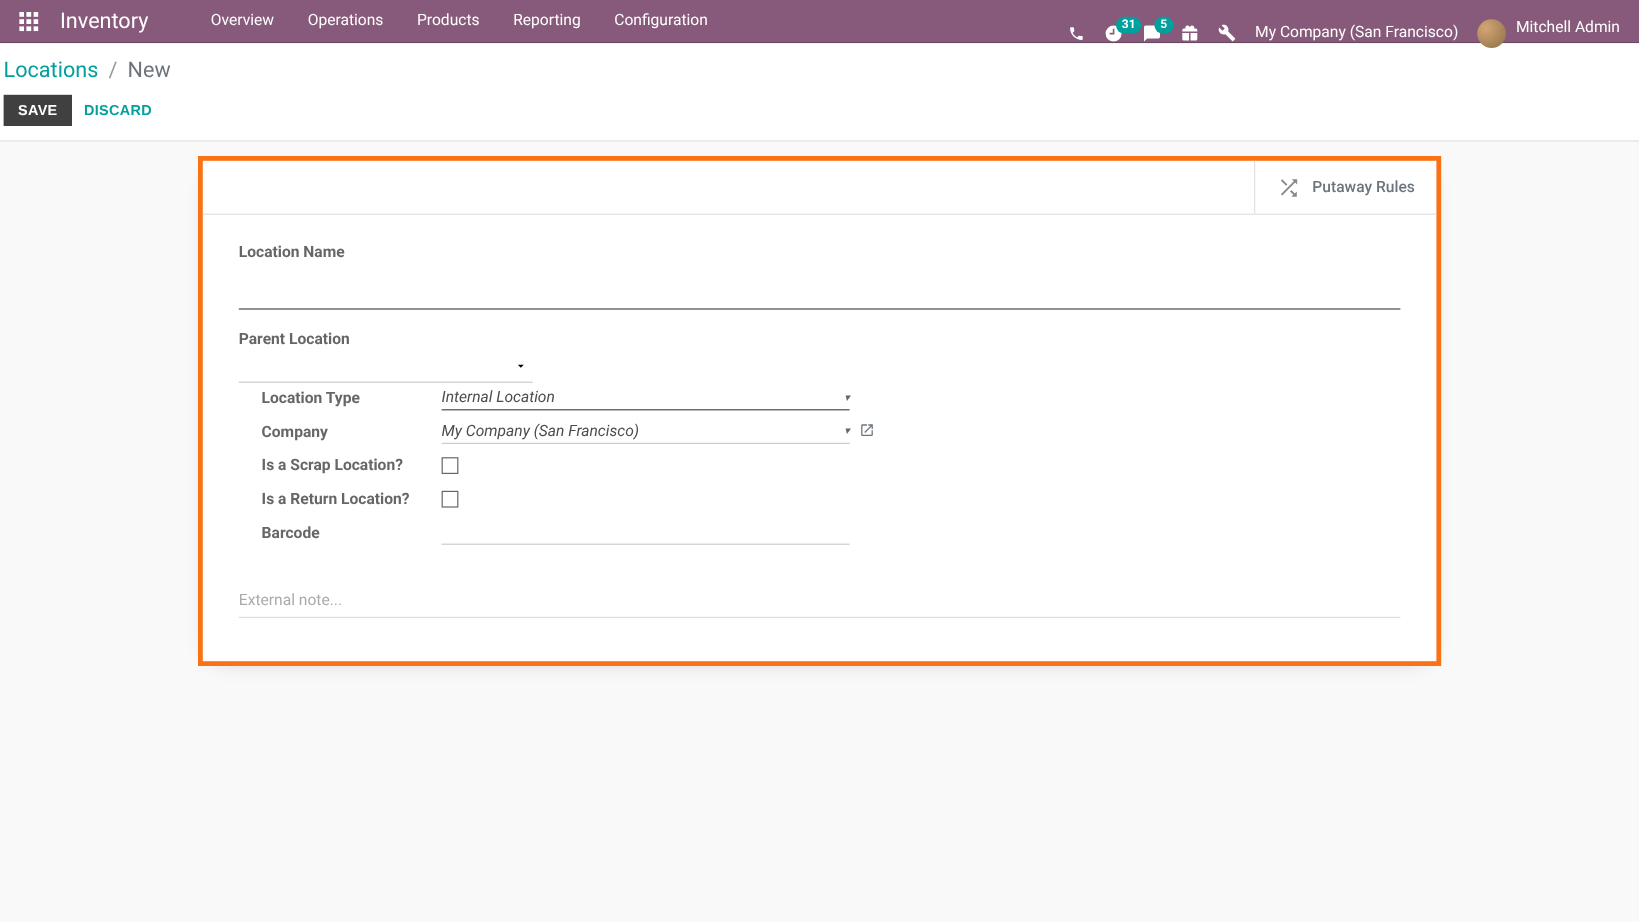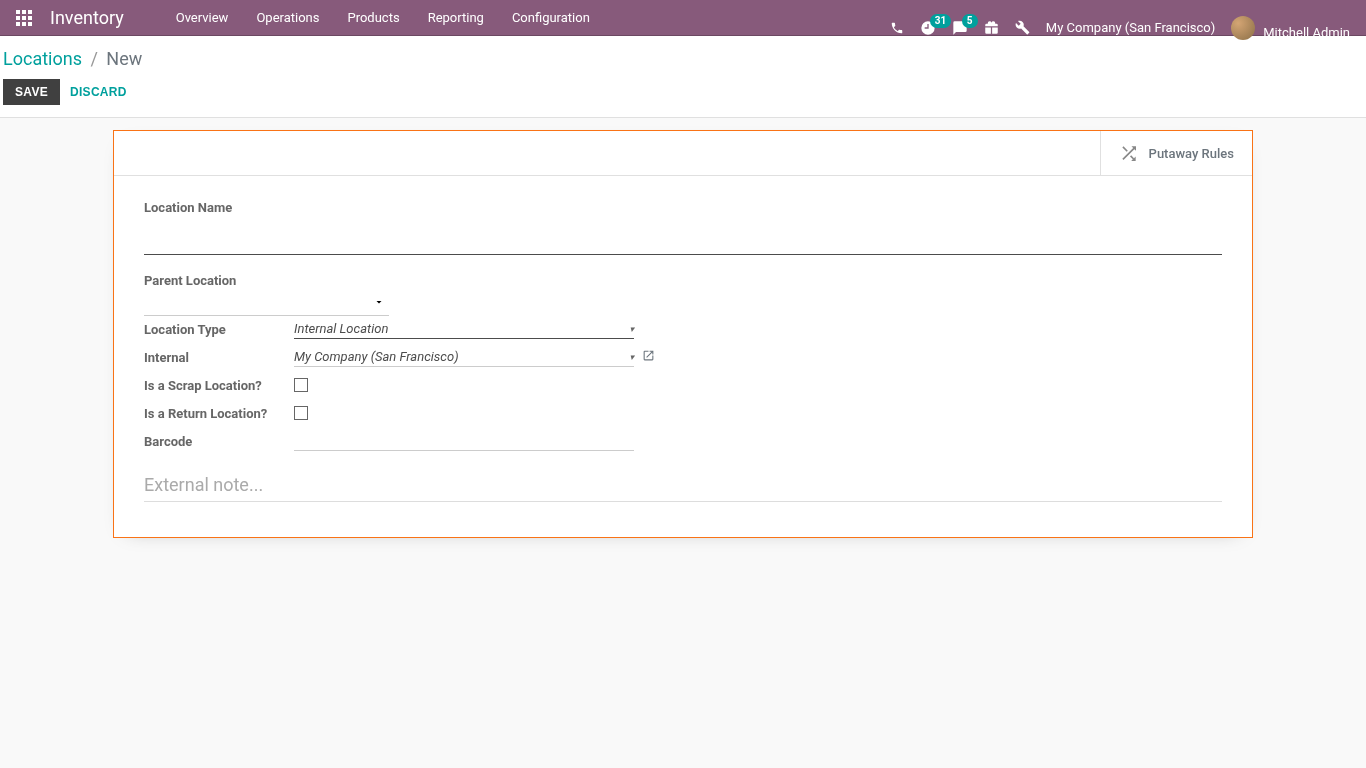--- a/index.html
+++ b/index.html
@@ -9,65 +9,65 @@
     .navbar { background: #875A7B; height: 36px; display: flex; align-items: center; color: #fff; padding: 0 16px; border-bottom: 1px solid #6b4862; }
     .navbar-apps { margin-right: 18px; display: flex; align-items: center; cursor: pointer; }
     .navbar-brand { font-size: 18px; margin-right: 40px; color: #fff; }
     .navbar-menu { display: flex; gap: 4px; }
     .navbar-menu-item { padding: 6px 12px; color: #fff; cursor: pointer; font-size: 13px; }
     .navbar-spacer { flex: 1; }
     .navbar-right { display: flex; align-items: center; gap: 16px; margin-top: 20px; }
     .navbar-icon { position: relative; display: flex; align-items: center; cursor: pointer; }
     .badge { position: absolute; top: -6px; left: 10px; background: #00A09D; color: #fff; font-size: 10px; font-weight: bold; padding: 1px 5px; border-radius: 8px; line-height: 12px; }
     .navbar-company { color: #fff; font-size: 13px; cursor: pointer; }
-    .navbar-user { display: flex; align-items: flex-end; gap: 8px; color: #fff; font-size: 13px; cursor: pointer; }
+    .navbar-user { display: flex; align-items: flex-start; gap: 8px; color: #fff; font-size: 13px; cursor: pointer; }
     .avatar { width: 24px; height: 24px; border-radius: 50%; background: radial-gradient(circle at 30% 30%, #d4a574, #8b6f47); }
 
     
     .control-panel { background: #fff; border-bottom: 1px solid #e0e0e0; padding: 12px 16px 12px 3px; }
     .breadcrumb { font-size: 18px; margin-bottom: 10px; }
     .breadcrumb-link { color: #00A09D; cursor: pointer; }
     .breadcrumb-sep { color: #999; margin: 0 4px; }
     .breadcrumb-active { color: #6c757d; }
     .cp-buttons { display: flex; align-items: center; gap: 10px; }
     .btn-primary { background: #404040; color: #fff; border: none; padding: 6px 12px; font-size: 12px; font-weight: bold; cursor: pointer; letter-spacing: 0.3px; }
     .btn-link { background: none; border: none; color: #00A09D; font-size: 12px; font-weight: bold; cursor: pointer; letter-spacing: 0.3px; }
 
     
     .form-container { display: flex; justify-content: center; padding-top: 12px; }
-    .form-sheet { width: 1140px; background: #fff; border: 1px solid #f97316; box-shadow: 0 5px 20px -15px rgba(0,0,0,0.4); }
+    .form-sheet { width: 1036px; background: #fff; border: 4px solid #f97316; box-shadow: 0 5px 20px -15px rgba(0,0,0,0.4); }
     .button-box { display: flex; justify-content: flex-end; border-bottom: 1px solid #e0e0e0; }
     .stat-button { display: flex; align-items: center; gap: 10px; padding: 10px 18px; border-left: 1px solid #e0e0e0; color: #6c757d; cursor: pointer; font-size: 13px; font-weight: 500; height: 44px; }
     .stat-button svg { fill: #888; }
 
     .sheet-body { padding: 24px 30px 12px 30px; }
 
     .title-label { font-size: 13px; font-weight: bold; color: #666; margin-bottom: 8px; }
     .title-input { width: 100%; font-size: 20px; padding: 4px 0; border: none; border-bottom: 1px solid #4c4c4c; outline: none; margin-bottom: 18px; background: transparent; }
 
     .parent-label { font-size: 13px; font-weight: bold; color: #666; margin-bottom: 6px; }
     .m2o-field { position: relative; width: 245px; border-bottom: 1px solid #ccc; padding: 2px 0; cursor: pointer; height: 22px; display: flex; align-items: center; }
     .m2o-caret { position: absolute; right: 4px; top: 2px; }
 
     .section-title { font-size: 17px; color: #6c757d; margin-top: 38px; margin-bottom: 10px; font-weight: 400; }
 
     .form-group { display: flex; flex-direction: column; width: 50%; }
     .form-row { display: flex; align-items: center; min-height: 26px; margin-bottom: 2px; }
-    .form-label { width: 150px; font-size: 13px; font-weight: bold; color: #666; flex-shrink: 0; }
+    .form-label { width: 150px; font-size: 13px; font-weight: bold; color: #666; flex-shrink: 0; margin-left: 19px; }
     .form-value { flex: 1; display: flex; align-items: center; gap: 8px; }
     .select-field { position: relative; border-bottom: 1px solid #4c4c4c; padding: 2px 0; width: 340px; cursor: pointer; display: flex; justify-content: space-between; align-items: center; font-size: 13px; font-style: italic; }
     .select-field.light { border-bottom-color: #ccc; }
     .caret-sm { font-size: 9px; color: #666; }
     .ext-link { color: #6c757d; cursor: pointer; }
 
     .checkbox { width: 14px; height: 14px; border: 1px solid #666; cursor: pointer; }
 
     .barcode-input { border: none; border-bottom: 1px solid #ccc; width: 340px; padding: 2px 0; font-size: 13px; outline: none; background: transparent; }
 
-    .note-area { width: 100%; border: none; border-bottom: 1px solid #ddd; padding: 6px 0; margin-top: 12px; margin-bottom: 20px; font-size: 18px; outline: none; resize: none; font-family: inherit; color: #999; }
+    .note-area { width: 100%; border: none; border-bottom: 1px solid #ddd; padding: 6px 0; margin-top: 28px; margin-bottom: 20px; font-size: 13px; outline: none; resize: none; font-family: inherit; color: #999; }
     .note-area::placeholder { color: #aaa; }
   </style>
 </head>
 <body>
 
 <div class="navbar">
   <div class="navbar-apps">
     <svg width="16" height="16" viewBox="0 0 16 16" fill="#fff">
         <rect x="0" y="0" width="4" height="4"></rect>
         <rect x="6" y="0" width="4" height="4"></rect>
@@ -171,21 +171,21 @@
           <div class="form-label">Location Type</div>
           <div class="form-value">
             <div class="select-field">
               <span>Internal Location</span>
               <span class="caret-sm">▾</span>
             </div>
           </div>
         </div>
 
         <div class="form-row">
-          <div class="form-label">Internal</div>
+          <div class="form-label">Company</div>
           <div class="form-value">
             <div class="select-field light">
               <span>My Company (San Francisco)</span>
               <span class="caret-sm">▾</span>
             </div>
             <span class="ext-link">
               <svg width="13" height="13" viewBox="0 0 24 24" fill="#6c757d">
                   <path d="M19 19H5V5h7V3H5a2 2 0 0 0-2 2v14a2 2 0 0 0 2 2h14a2 2 0 0 0 2-2v-7h-2v7zM14 3v2h3.6l-9.8 9.8 1.4 1.4L19 6.4V10h2V3h-7z"></path>
                 </svg>
             </span>

